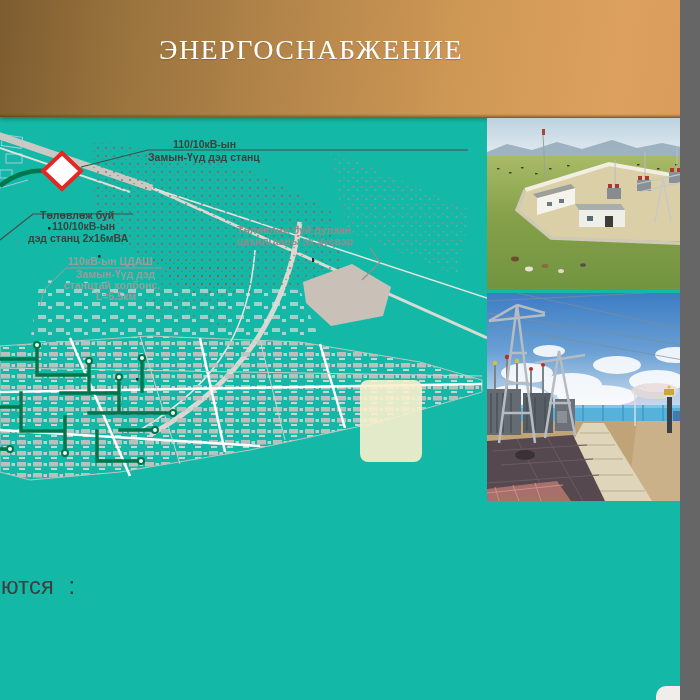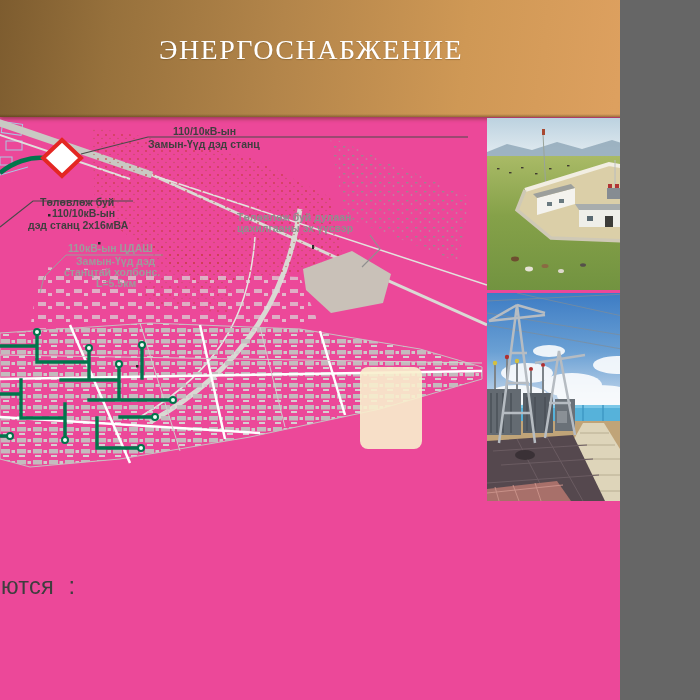--- a/index.html
+++ b/index.html
@@ -1,37 +1,37 @@
 <!DOCTYPE html>
 <html><head>
 <meta charset="utf-8">
 <style>
   * { margin:0; padding:0; box-sizing:border-box; }
   html,body { background:#666; }
   .slide {
-    position:relative; width:620px; height:700px; background:#ec4899;
+    position:relative; width:680px; height:700px; background:#14b8a6;
     overflow:hidden; font-family:"Liberation Sans", sans-serif;
   }
   
   .header {
     position:absolute; left:0; top:0; width:700px; height:117px;
     background:linear-gradient(97deg,#7d5c2f 0%,#97713c 16%,#b3854a 40%,#cf9855 66%,#dda05f 88%,#d89b59 100%);
     box-shadow:0 2px 4px rgba(60,40,10,0.45);
   }
   .header::after{
     content:""; position:absolute; left:0; bottom:0; width:100%; height:3px;
     background:linear-gradient(to bottom, rgba(0,0,0,0), rgba(60,40,10,.4));
   }
   .header .title {
     position:absolute; top:34px; left:0; width:622px; text-align:center;
     font-family:"Liberation Serif", serif; font-size:28px; font-weight:500;
     color:#ffffff; letter-spacing:1.5px; text-shadow:0 1px 1px rgba(90,60,20,.35);
   }
   
-  .map-wrap   { position:absolute; left:0;   top:117px; width:487px; height:388px; }
+  .map-wrap   { position:absolute; left:0;   top:130px; width:487px; height:388px; }
   .photo-top  { position:absolute; left:487px; top:118px; width:213px; height:172px; }
   .photo-bot  { position:absolute; left:487px; top:293px; width:213px; height:208px; }
   .map-wrap svg, .photo-top svg, .photo-bot svg { display:block; }
   
   .bodytext {
     position:absolute; left:1px; top:503px; width:699px;
     font-size:23.5px; line-height:33.4px; color:#3e3e3e;
     letter-spacing:0.2px; word-spacing:8px; white-space:pre;
   }
   .corner-shape {

